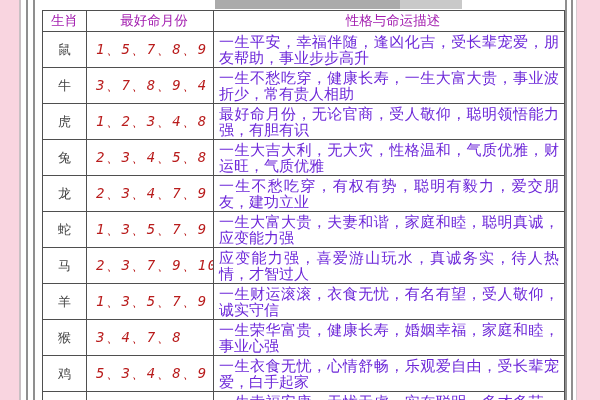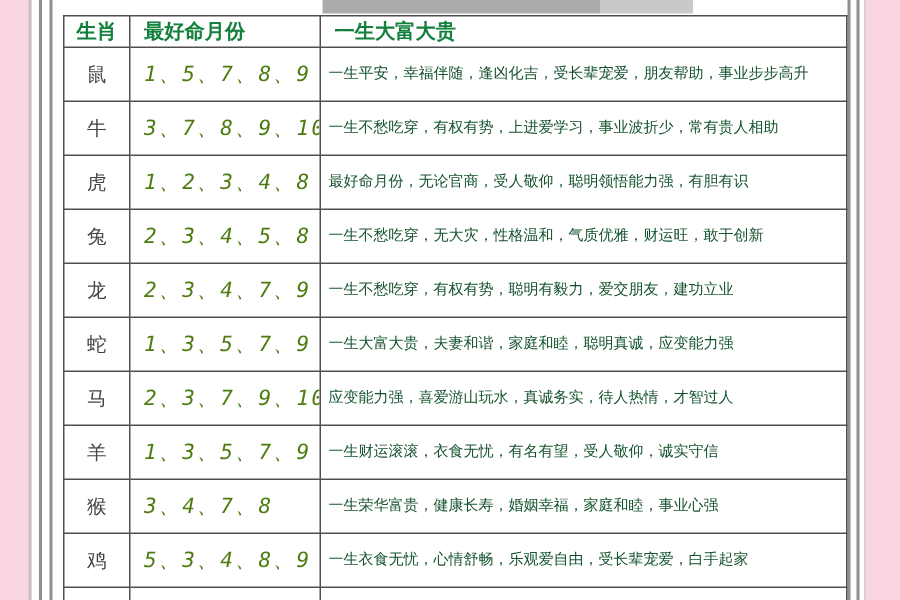--- a/index.html
+++ b/index.html
@@ -44,46 +44,46 @@
     border-collapse: collapse;
     table-layout: fixed;
   }
   table.zodiac th, table.zodiac td {
     border: 1.5px solid #4f4f4f;
     overflow: hidden;
   }
   table.zodiac th {
     height: 16px;
     font-size: 13.5px;
-    font-weight: bold;
-    color: #15803d;
+    font-weight: normal;
+    color: #a21caf;
   }
   th.c-zodiac { text-align: center; }
-  th.c-left   { text-align: left; padding-left: 9px; margin-top: 35px; }
+  th.c-left   { text-align: center; padding-left: 9px; margin-top: 35px; }
   td.zodiac-cell {
     text-align: center;
     font-size: 13px;
     height: 33px;
     color: #454545;
   }
   td.months-cell {
     font-family: "DejaVu Sans Mono", "DejaVu Sans", monospace;
     font-style: italic;
     font-size: 14px;
     letter-spacing: 1.5px;
     padding-left: 9px;
-    color: #4d7c0f;
+    color: #b91c1c;
     white-space: nowrap;
   }
   td.desc-cell {
-    font-size: 10px;
+    font-size: 15px;
     line-height: 16px;
     text-align: justify;
     padding: 1px 5px;
-    color: #14532d;
+    color: #6d28d9;
   }
 </style>
 </head>
 <body>
 
 <div class="canvas">
 
   <div class="page-edge left"></div>
   <div class="page-edge right"></div>
   <div class="rule-line l1"></div>
@@ -95,43 +95,43 @@
   <table class="zodiac">
     <colgroup>
       <col style="width:44px">
       <col style="width:127px">
       <col style="width:351px">
     </colgroup>
     <thead>
       <tr>
         <th class="c-zodiac">生肖</th>
         <th class="c-left">最好命月份</th>
-        <th class="c-left">一生大富大贵</th>
+        <th class="c-left">性格与命运描述</th>
       </tr>
     </thead>
     <tbody>
       <tr>
         <td class="zodiac-cell">鼠</td>
         <td class="months-cell">1、5、7、8、9</td>
         <td class="desc-cell">一生平安，幸福伴随，逢凶化吉，受长辈宠爱，朋友帮助，事业步步高升</td>
       </tr>
       <tr>
         <td class="zodiac-cell">牛</td>
-        <td class="months-cell">3、7、8、9、10</td>
-        <td class="desc-cell">一生不愁吃穿，有权有势，上进爱学习，事业波折少，常有贵人相助</td>
+        <td class="months-cell">3、7、8、9、4</td>
+        <td class="desc-cell">一生不愁吃穿，健康长寿，一生大富大贵，事业波折少，常有贵人相助</td>
       </tr>
       <tr>
         <td class="zodiac-cell">虎</td>
         <td class="months-cell">1、2、3、4、8</td>
         <td class="desc-cell">最好命月份，无论官商，受人敬仰，聪明领悟能力强，有胆有识</td>
       </tr>
       <tr>
         <td class="zodiac-cell">兔</td>
         <td class="months-cell">2、3、4、5、8</td>
-        <td class="desc-cell">一生不愁吃穿，无大灾，性格温和，气质优雅，财运旺，敢于创新</td>
+        <td class="desc-cell">一生大吉大利，无大灾，性格温和，气质优雅，财运旺，气质优雅</td>
       </tr>
       <tr>
         <td class="zodiac-cell">龙</td>
         <td class="months-cell">2、3、4、7、9</td>
         <td class="desc-cell">一生不愁吃穿，有权有势，聪明有毅力，爱交朋友，建功立业</td>
       </tr>
       <tr>
         <td class="zodiac-cell">蛇</td>
         <td class="months-cell">1、3、5、7、9</td>
         <td class="desc-cell">一生大富大贵，夫妻和谐，家庭和睦，聪明真诚，应变能力强</td>

